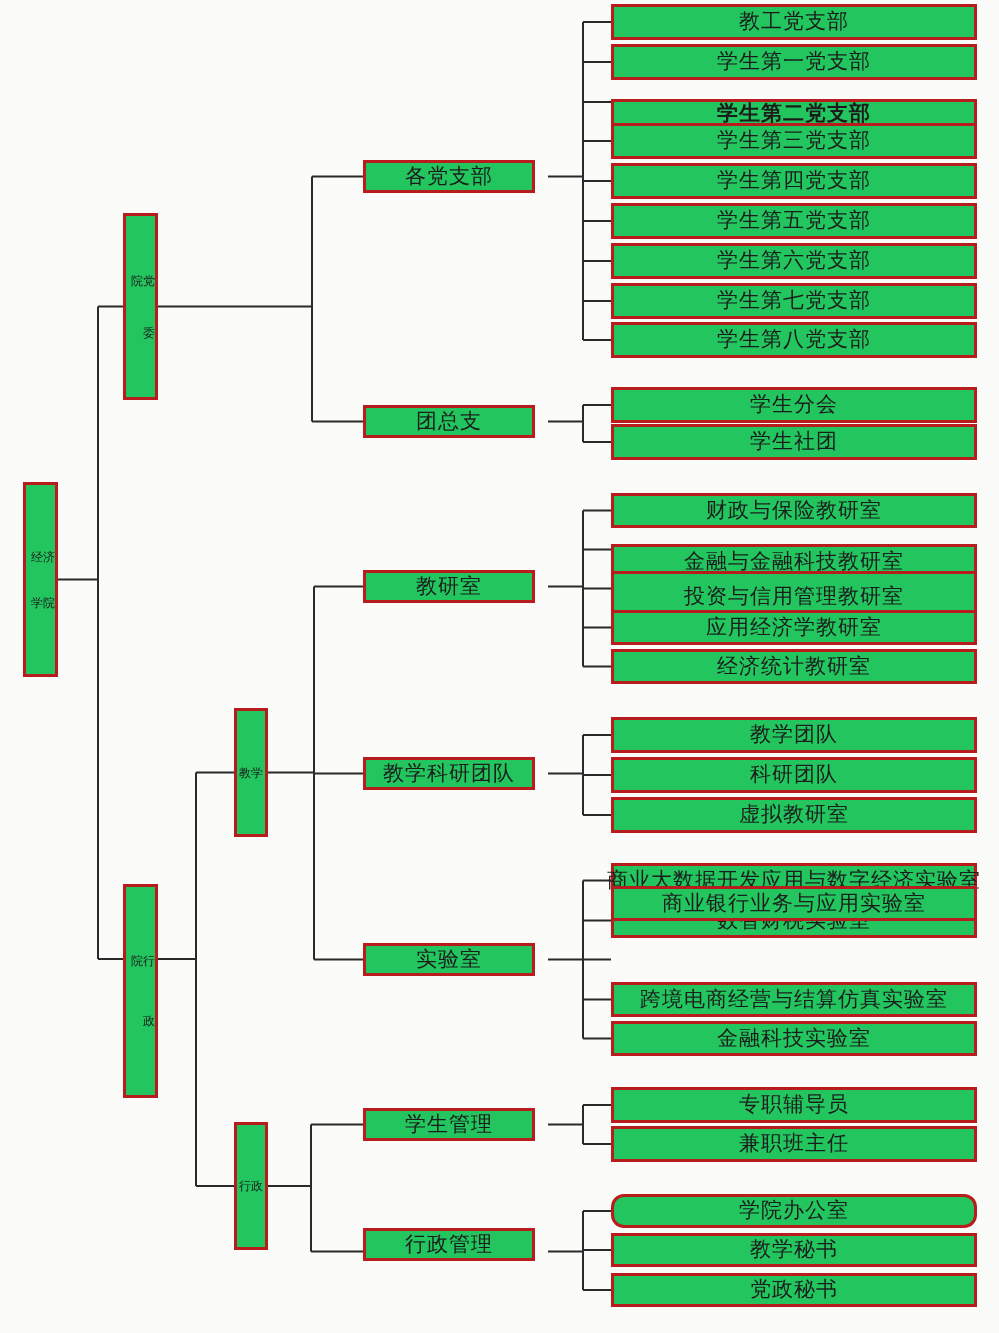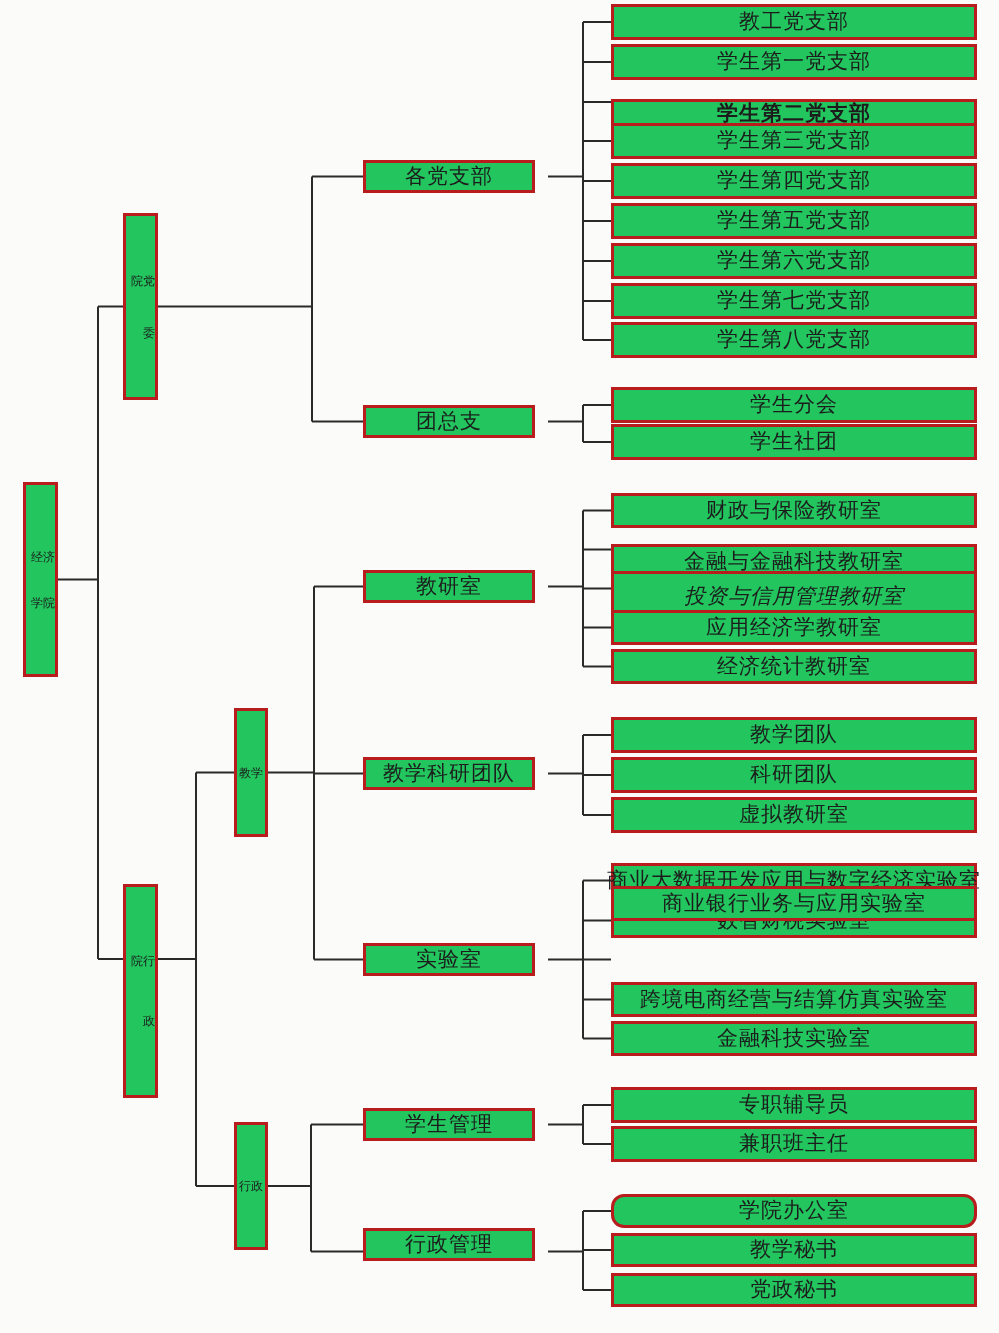--- a/index.html
+++ b/index.html
@@ -78,21 +78,21 @@
   <div class="box leaf" style="top:203px;height:36px;">学生第五党支部</div>
   <div class="box leaf" style="top:243px;height:36px;">学生第六党支部</div>
   <div class="box leaf" style="top:283px;height:36px;">学生第七党支部</div>
   <div class="box leaf" style="top:322px;height:36px;">学生第八党支部</div>
 
   <div class="box leaf" style="top:387px;height:36px;">学生分会</div>
   <div class="box leaf" style="top:424px;height:36px;">学生社团</div>
 
   <div class="box leaf" style="top:493px;height:35px;">财政与保险教研室</div>
   <div class="box leaf" style="top:544px;height:35px;">金融与金融科技教研室</div>
-  <div class="box leaf" style="top:571px;height:52px;font-style:italic;">投资与信用管理教研室</div>
+  <div class="box leaf" style="top:571px;height:52px;">投资与信用管理教研室</div>
   <div class="box leaf" style="top:610px;height:35px;">应用经济学教研室</div>
   <div class="box leaf" style="top:649px;height:35px;">经济统计教研室</div>
 
   <div class="box leaf" style="top:717px;height:36px;">教学团队</div>
   <div class="box leaf" style="top:757px;height:36px;">科研团队</div>
   <div class="box leaf" style="top:797px;height:36px;">虚拟教研室</div>
 
   <div class="box leaf" style="top:863px;height:35px;">商业大数据开发应用与数字经济实验室</div>
   <div class="box leaf" style="top:903px;height:35px;">数智财税实验室</div>
   <div class="box leaf" style="top:886px;height:35px;">商业银行业务与应用实验室</div>

